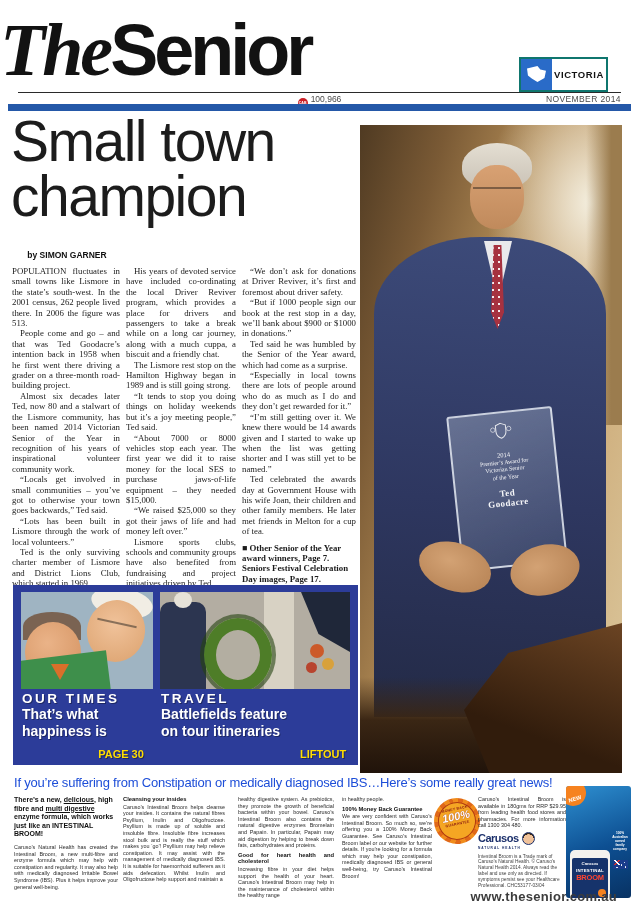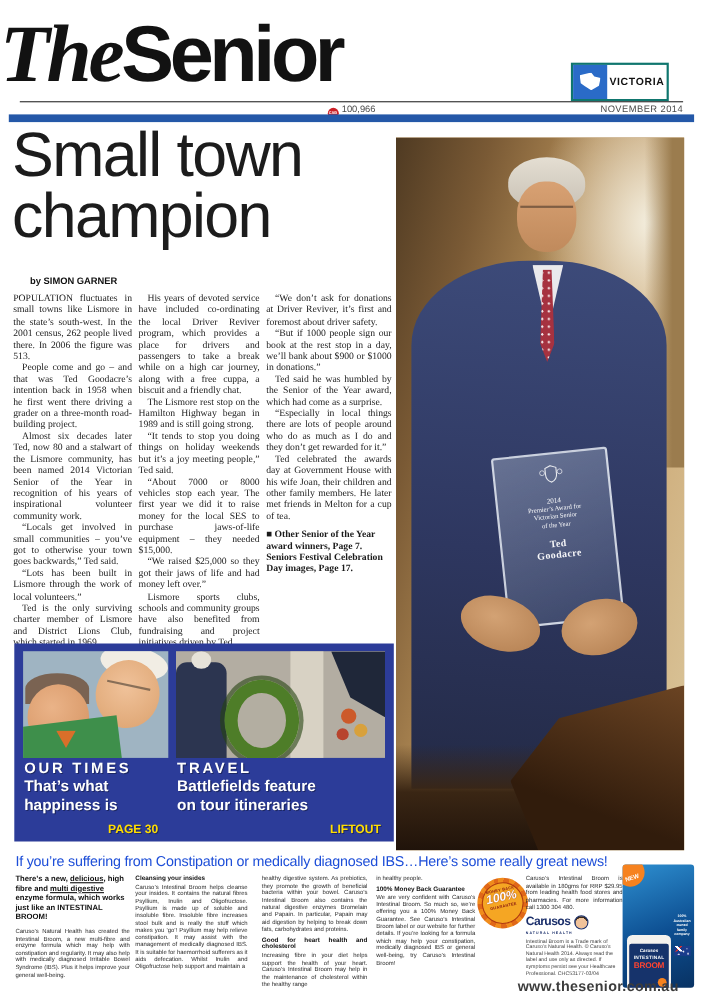--- a/index.html
+++ b/index.html
@@ -197,33 +197,34 @@
 
   <div class="bodycol col1">
     <p class="first">POPULATION fluctuates in small towns like Lismore in the state’s south-west. In the 2001 census, 262 people lived there. In 2006 the figure was 513.</p>
     <p>People come and go – and that was Ted Goodacre’s intention back in 1958 when he first went there driving a grader on a three-month road-building project.</p>
     <p>Almost six decades later Ted, now 80 and a stalwart of the Lismore community, has been named 2014 Victorian Senior of the Year in recognition of his years of inspirational volunteer community work.</p>
     <p>“Locals get involved in small communities – you’ve got to otherwise your town goes backwards,” Ted said.</p>
     <p>“Lots has been built in Lismore through the work of local volunteers.”</p>
     <p>Ted is the only surviving charter member of Lismore and District Lions Club, which started in 1969.</p>
   </div>
   <div class="bodycol col2">
-    <p>His years of devoted service have included co-ordinating the local Driver Reviver program, which provides a place for drivers and passengers to take a break while on a high car journey, along with a free cuppa, a biscuit and a friendly chat.</p>
+    <p>His years of devoted service have included co-ordinating the local Driver Reviver program, which provides a place for drivers and passengers to take a break while on a long car journey, along with a much cuppa, a biscuit and a friendly chat.</p>
     <p>The Lismore rest stop on the Hamilton Highway began in 1989 and is still going strong.</p>
     <p>“It tends to stop you doing things on holiday weekends but it’s a joy meeting people,” Ted said.</p>
     <p>“About 7000 or 8000 vehicles stop each year. The first year we did it to raise money for the local SES to purchase jaws-of-life equipment – they needed $15,000.</p>
     <p>“We raised $25,000 so they got their jaws of life and had money left over.”</p>
     <p>Lismore sports clubs, schools and community groups have also benefited from fundraising and project initiatives driven by Ted.</p>
     <p>“There are so many generous people around,” he said.</p>
   </div>
   <div class="bodycol col3">
     <p>“We don’t ask for donations at Driver Reviver, it’s first and foremost about driver safety.</p>
     <p>“But if 1000 people sign our book at the rest stop in a day, we’ll bank about $900 or $1000 in donations.”</p>
     <p>Ted said he was humbled by the Senior of the Year award, which had come as a surprise.</p>
-    <p>“Especially in local things there are lots of people around who do as much as I do and they don’t get rewarded for it.”</p>
+    <p>“Especially in local towns there are lots of people around who do as much as I do and they don’t get rewarded for it.”</p>
+    <p>“I’m still getting over it. We knew there would be 14 awards given and I started to wake up when the list was getting shorter and I was still yet to be named.”</p>
     <p>Ted celebrated the awards day at Government House with his wife Joan, their children and other family members. He later met friends in Melton for a cup of tea.</p>
     <p class="highlight">■ Other Senior of the Year award winners, Page 7. Seniors Festival Celebration Day images, Page 17.</p>
   </div>
 
   <div class="photo">
     <div class="ph-bg"></div>
     <div class="ph-curtain"></div>
     <div class="ph-hair"></div>
     <div class="ph-face"></div>
     <div class="ph-glasses"></div>

